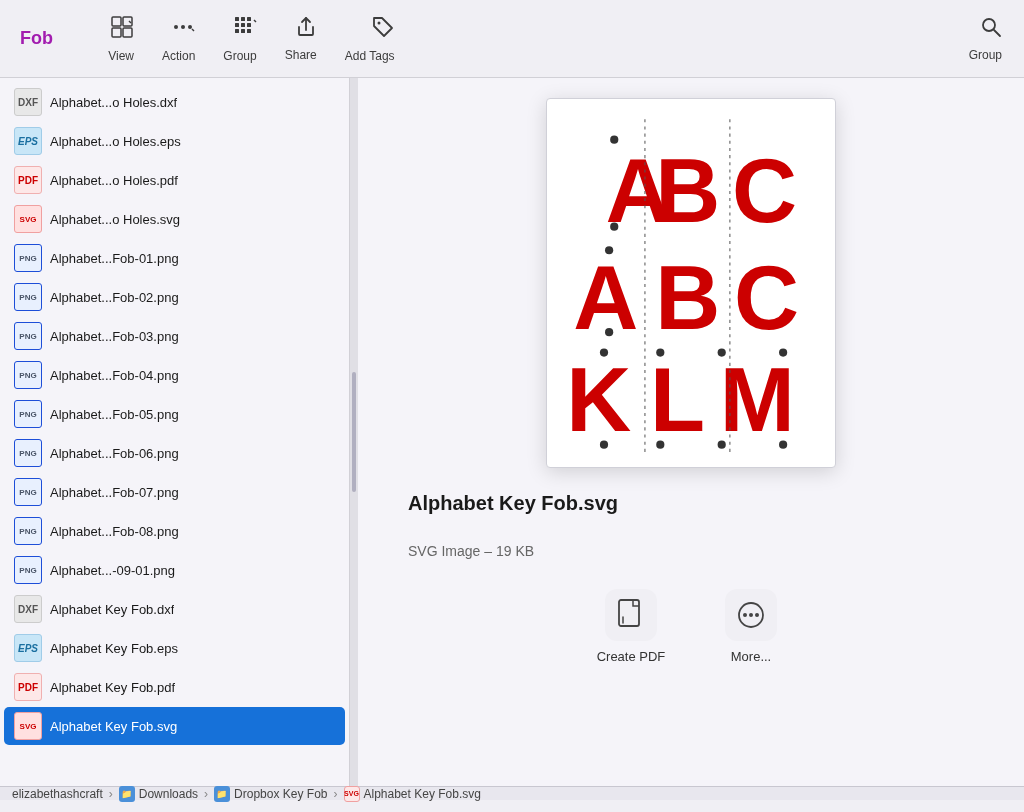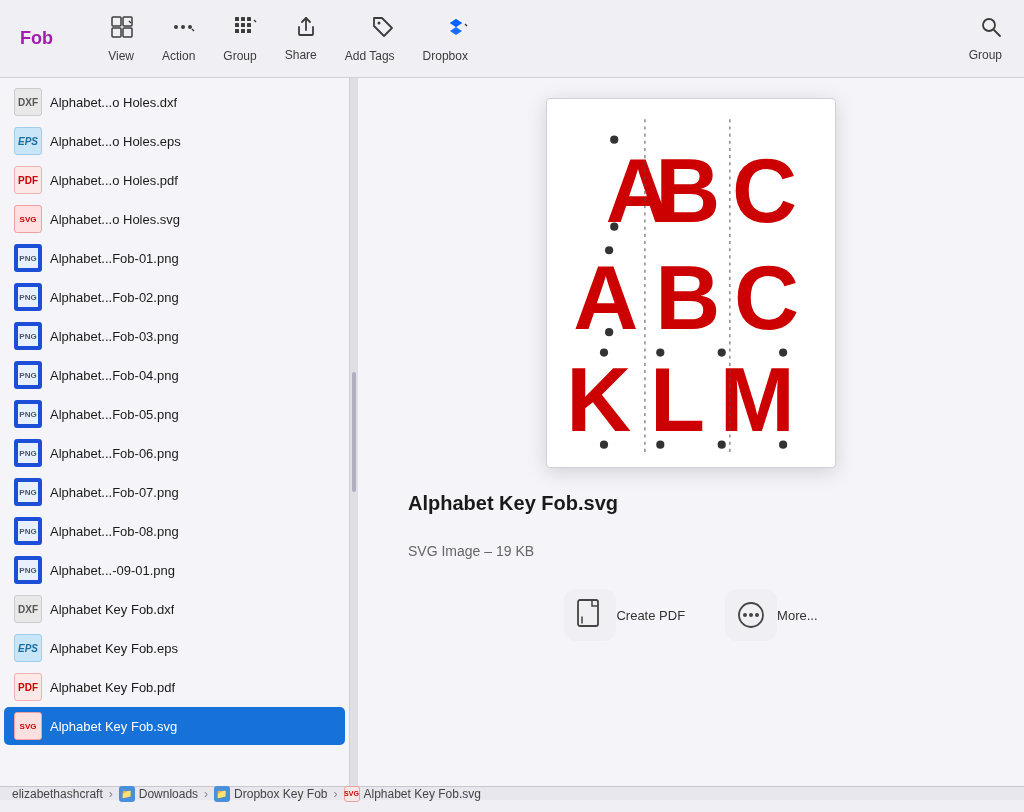--- a/index.html
+++ b/index.html
@@ -110,21 +110,21 @@
     }
     .file-icon.svg {
       background: #ffe0e0;
       color: #cc0000;
       border: 1px solid #f0a0a0;
       font-size: 8px;
     }
     .file-icon.png {
       background: #e8f0fe;
       color: #4a5568;
-      border: 4px solid #1d4ed8;
+      border: 1px solid #1d4ed8;
       font-size: 8px;
     }
     .file-name {
       font-size: 13px;
       color: #1a1a1a;
       white-space: nowrap;
       overflow: hidden;
       text-overflow: ellipsis;
     }
 
@@ -188,22 +188,23 @@
       margin-bottom: 30px;
       margin-top: 24px;
     }
     .action-buttons {
       display: flex;
       gap: 40px;
       align-items: flex-start;
     }
     .action-btn {
       display: flex;
-      flex-direction: row;
-      align-items: center;
+      flex-direction: column;
+      align-items: center;
+      gap: 8px;
       cursor: pointer;
       min-width: 80px;
     }
     .action-btn-icon {
       width: 52px;
       height: 52px;
       border-radius: 12px;
       background: #f0eff4;
       display: flex;
       align-items: center;
@@ -322,30 +323,20 @@
   <div class="toolbar-item">
     <span class="toolbar-icon">
       <svg width="24" height="24" viewBox="0 0 24 24" fill="none">
         <path d="M3 3 L11 3 L21 13 L13 21 L3 11 Z" stroke="#3c3c3c" stroke-width="1.8" stroke-linejoin="round"></path>
         <circle cx="8" cy="8" r="1.5" fill="#3c3c3c"></circle>
       </svg>
     </span>
     <span class="toolbar-label">Add Tags</span>
   </div>
 
-  <div class="toolbar-item">
-    <span class="toolbar-icon">
-      <svg width="24" height="24" viewBox="0 0 24 24" fill="none">
-        <path d="M12 4 L6 8 L12 12 L6 16 L12 20 L18 16 L12 12 L18 8 Z" fill="#0061FF" opacity="0.9"></path>
-        <path d="M6 8 L12 12 L18 8 L12 4 Z" fill="#0061FF"></path>
-        <path d="M21 9 L23 11" stroke="#3c3c3c" stroke-width="1.5"></path>
-      </svg>
-    </span>
-    <span class="toolbar-label">Dropbox</span>
-  </div>
 
   <div class="toolbar-spacer"></div>
 
   <div class="toolbar-item">
     <span class="toolbar-icon">
       <svg width="22" height="22" viewBox="0 0 22 22" fill="none">
         <circle cx="9" cy="9" r="6" stroke="#3c3c3c" stroke-width="1.8"></circle>
         <path d="M14 14 L20 20" stroke="#3c3c3c" stroke-width="1.8" stroke-linecap="round"></path>
       </svg>
     </span>

